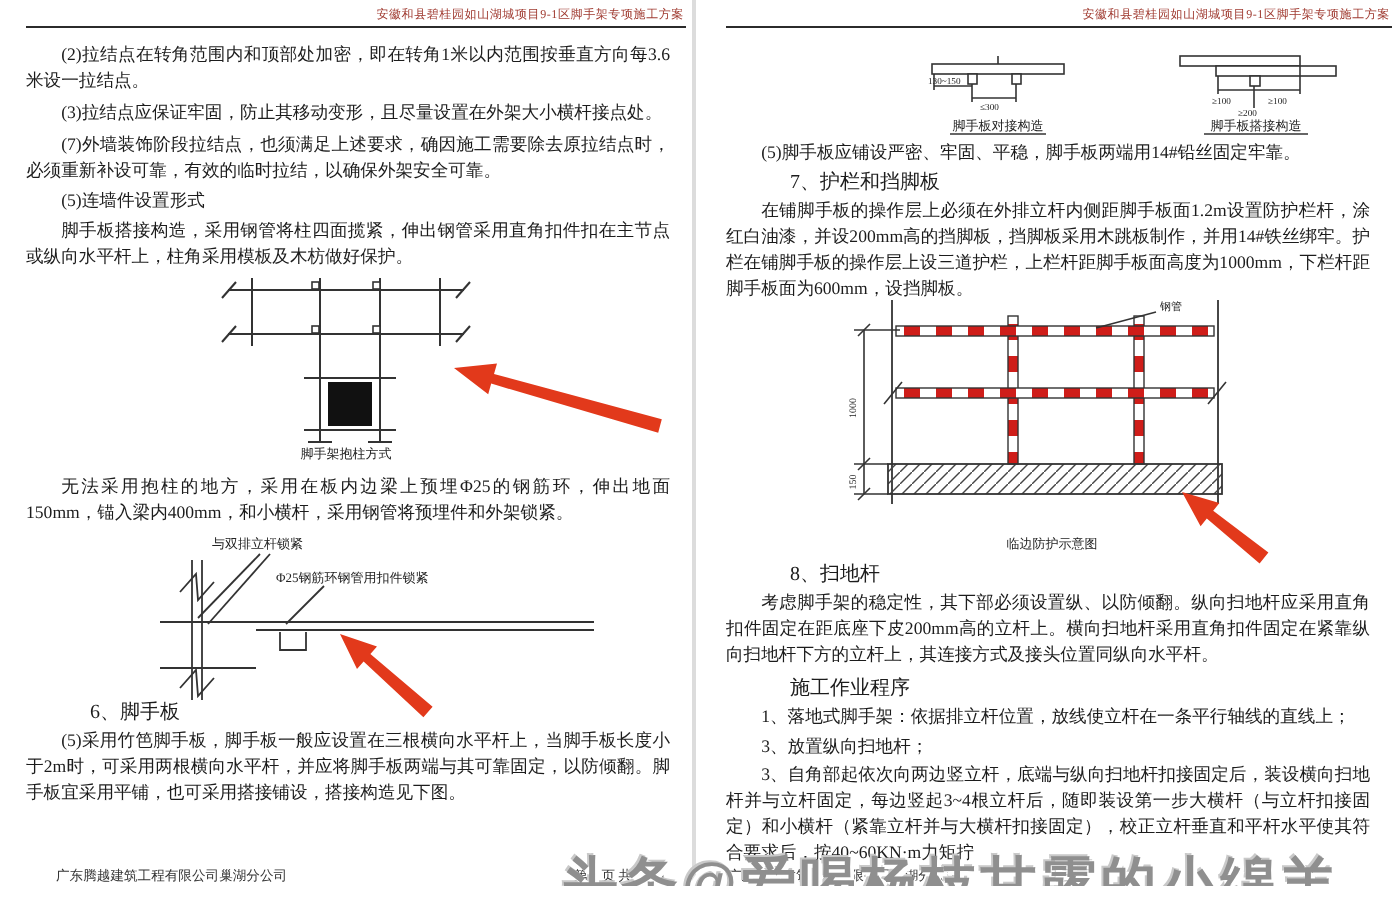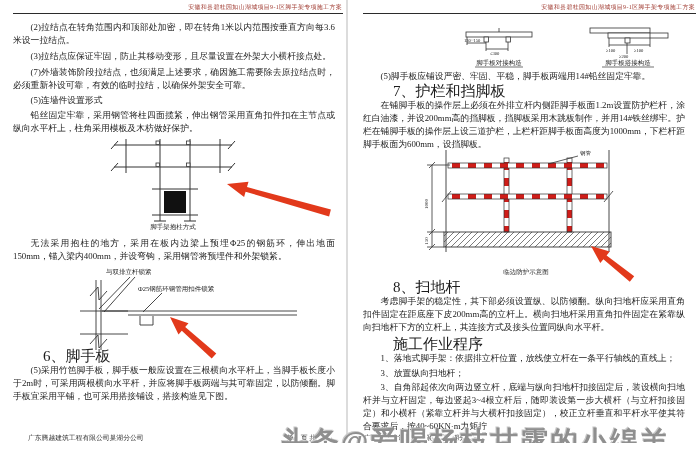--- a/index.html
+++ b/index.html
@@ -7,21 +7,21 @@
           font-family:"Liberation Serif","DejaVu Serif",serif;color:#1c1c1c;}
   .page{position:absolute;top:0;height:458px;background:#fff;}
   #page-left{left:0;width:347px;}
   #page-right{left:350px;width:350px;}
   .page-divider{position:absolute;left:346px;top:0;width:2px;height:458px;background:#dcdcdc;}
   .hdr{position:absolute;top:3px;left:14px;right:5px;text-align:right;font-size:6px;
        color:#a03b31;letter-spacing:.3px;white-space:nowrap;}
   .hdr-rule{position:absolute;top:13px;left:13px;right:4px;border-top:1.4px solid #2b2b2b;}
   .para{position:absolute;left:13px;width:322px;font-size:8.8px;line-height:13px;
         text-align:justify;text-indent:2em;}
-  .heading{position:absolute;left:13px;width:322px;font-size:15px;line-height:13px;text-indent:2em;}
+  .heading{position:absolute;left:25px;width:322px;font-size:10px;line-height:13px;text-indent:2em;}
   .bold{font-weight:normal;}
   .caption{position:absolute;font-size:6.5px;color:#222;text-align:center;}
   .footer{position:absolute;top:433px;font-size:6.8px;color:#333;white-space:nowrap;}
   svg{position:absolute;overflow:visible;}
   svg text{font-family:"Liberation Serif","DejaVu Serif",serif;fill:#222;}
   #watermark{position:absolute;left:281px;top:423px;z-index:30;font-family:"Liberation Sans","DejaVu Sans",sans-serif;
      font-weight:bold;font-size:28px;letter-spacing:2px;color:#8f8f8f;white-space:nowrap;
      text-shadow:2px 2px 0 #ffffff,-1px -1px 0 #c9c9c9;}
   #arrows{position:absolute;left:0;top:0;z-index:20;pointer-events:none;}
 </style>
@@ -31,21 +31,21 @@
 <div id="screen">
 
   <div class="page" id="page-left">
     <div class="hdr">安徽和县碧桂园如山湖城项目9-1区脚手架专项施工方案</div>
     <div class="hdr-rule"></div>
 
     <div class="para" style="top:21px">(2)拉结点在转角范围内和顶部处加密，即在转角1米以内范围按垂直方向每3.6米设一拉结点。</div>
     <div class="para" style="top:50px">(3)拉结点应保证牢固，防止其移动变形，且尽量设置在外架大小横杆接点处。</div>
     <div class="para" style="top:66px">(7)外墙装饰阶段拉结点，也须满足上述要求，确因施工需要除去原拉结点时，必须重新补设可靠，有效的临时拉结，以确保外架安全可靠。</div>
     <div class="para" style="top:94px">(5)连墙件设置形式</div>
-    <div class="para" style="top:109px">铅丝固定牢靠，采用钢管将柱四面揽紧，伸出钢管采用直角扣件扣在主节点或纵向水平杆上，柱角采用模板及木枋做好保护。</div>
+    <div class="para" style="top:109px">脚手板搭接构造，采用钢管将柱四面揽紧，伸出钢管采用直角扣件扣在主节点或纵向水平杆上，柱角采用模板及木枋做好保护。</div>
 
     <svg style="left:108px;top:137px" width="130" height="88" viewBox="0 0 130 88">
       <g stroke="#333" stroke-width="1" fill="none">
         <line x1="6" y1="8" x2="124" y2="8"></line>
         <line x1="6" y1="30" x2="124" y2="30"></line>
         <line x1="3" y1="12" x2="10" y2="4"></line>
           <line x1="120" y1="12" x2="127" y2="4"></line>
         <line x1="3" y1="34" x2="10" y2="26"></line>
           <line x1="120" y1="34" x2="127" y2="26"></line>
         <line x1="18" y1="2" x2="18" y2="36"></line>
@@ -60,21 +60,21 @@
       <g fill="#fff" stroke="#333" stroke-width="0.8">
         <rect x="48" y="4" width="3.5" height="3.5"></rect>
           <rect x="78.5" y="4" width="3.5" height="3.5"></rect>
         <rect x="48" y="26" width="3.5" height="3.5"></rect>
           <rect x="78.5" y="26" width="3.5" height="3.5"></rect>
       </g>
       <rect x="56" y="54" width="22" height="22" fill="#111"></rect>
     </svg>
     <div class="caption" style="left:108px;top:223px;width:130px">脚手架抱柱方式</div>
 
-    <div class="para" style="top:237px">无法采用抱柱的地方，采用在板内边梁上预埋Φ25的钢筋环，伸出地面150mm，锚入梁内400mm，并设弯钩，采用钢管将预埋件和外架锁紧。</div>
+    <div class="para" style="top:237px">无法采用抱柱的地方，采用在板内边梁上预埋Φ25的钢筋环，伸出地面150mm，锚入梁内400mm，和小横杆，采用钢管将预埋件和外架锁紧。</div>
 
     <svg style="left:72px;top:262px" width="230" height="92" viewBox="0 0 230 92">
       <g stroke="#333" stroke-width="0.9" fill="none">
         <line x1="24" y1="18" x2="24" y2="88"></line>
         <line x1="29" y1="18" x2="29" y2="88"></line>
         <polyline points="18,34 26,25 27,38 35,29"></polyline>
         <polyline points="18,82 26,73 27,86 35,77"></polyline>
         <line x1="8" y1="49" x2="56" y2="49"></line>
         <line x1="30" y1="49" x2="225" y2="49"></line>
         <line x1="56" y1="53" x2="225" y2="53"></line>

